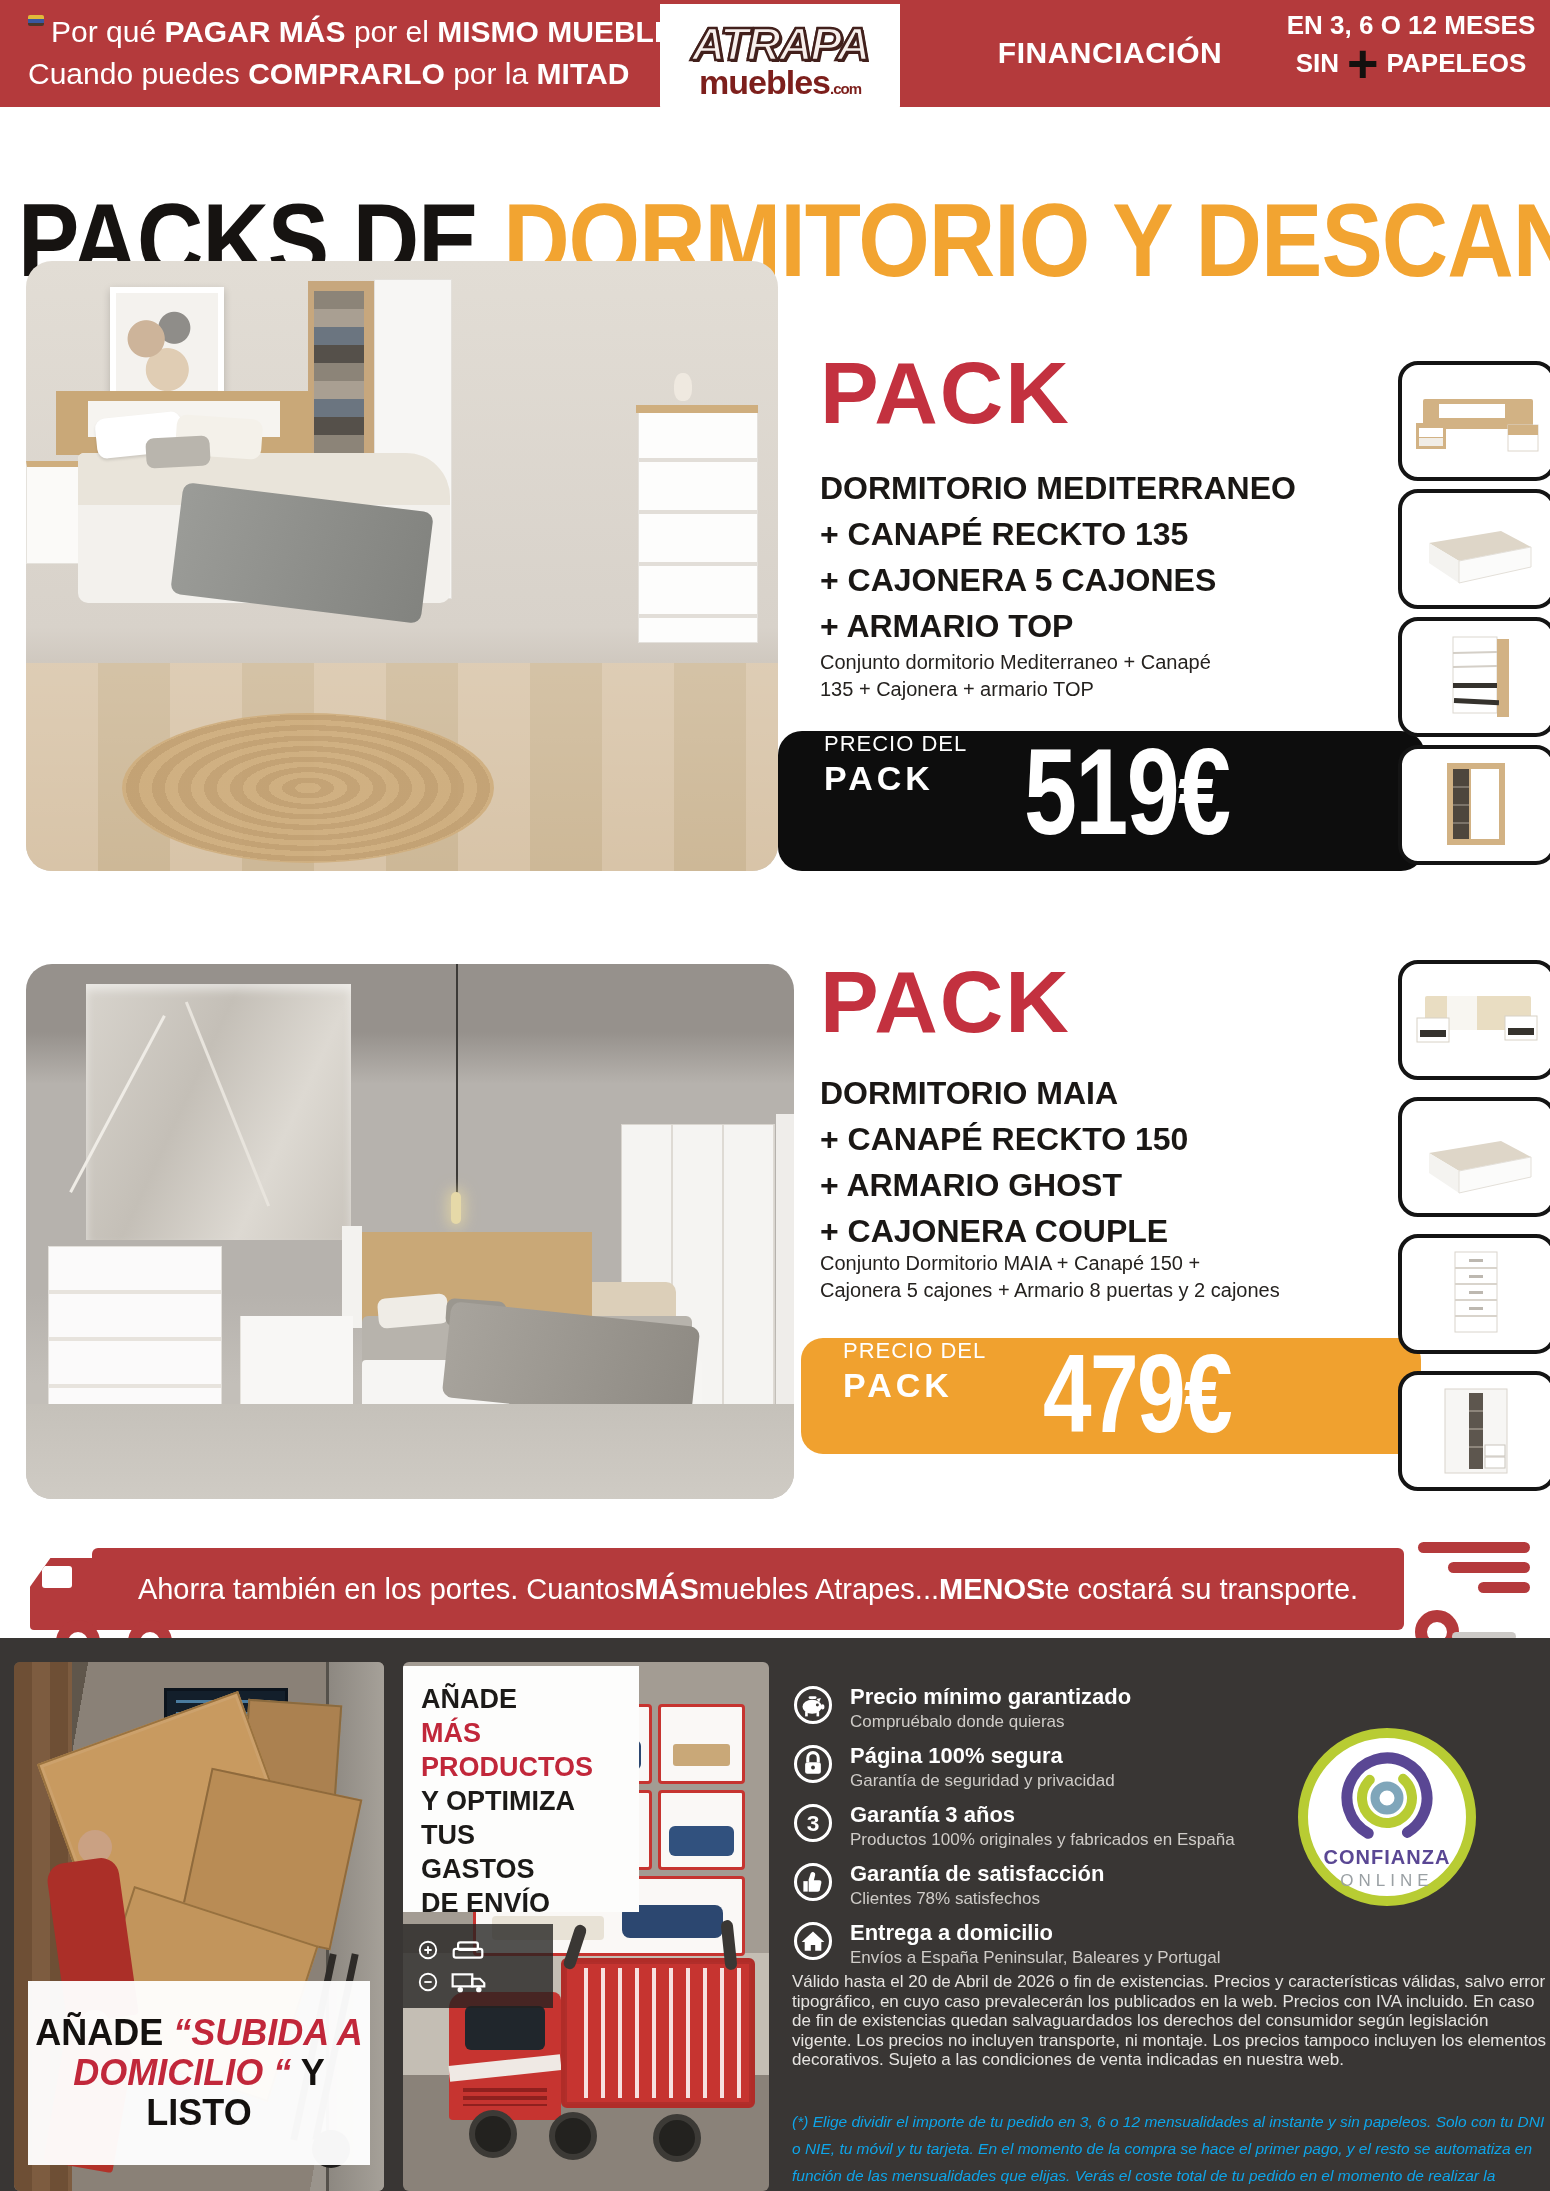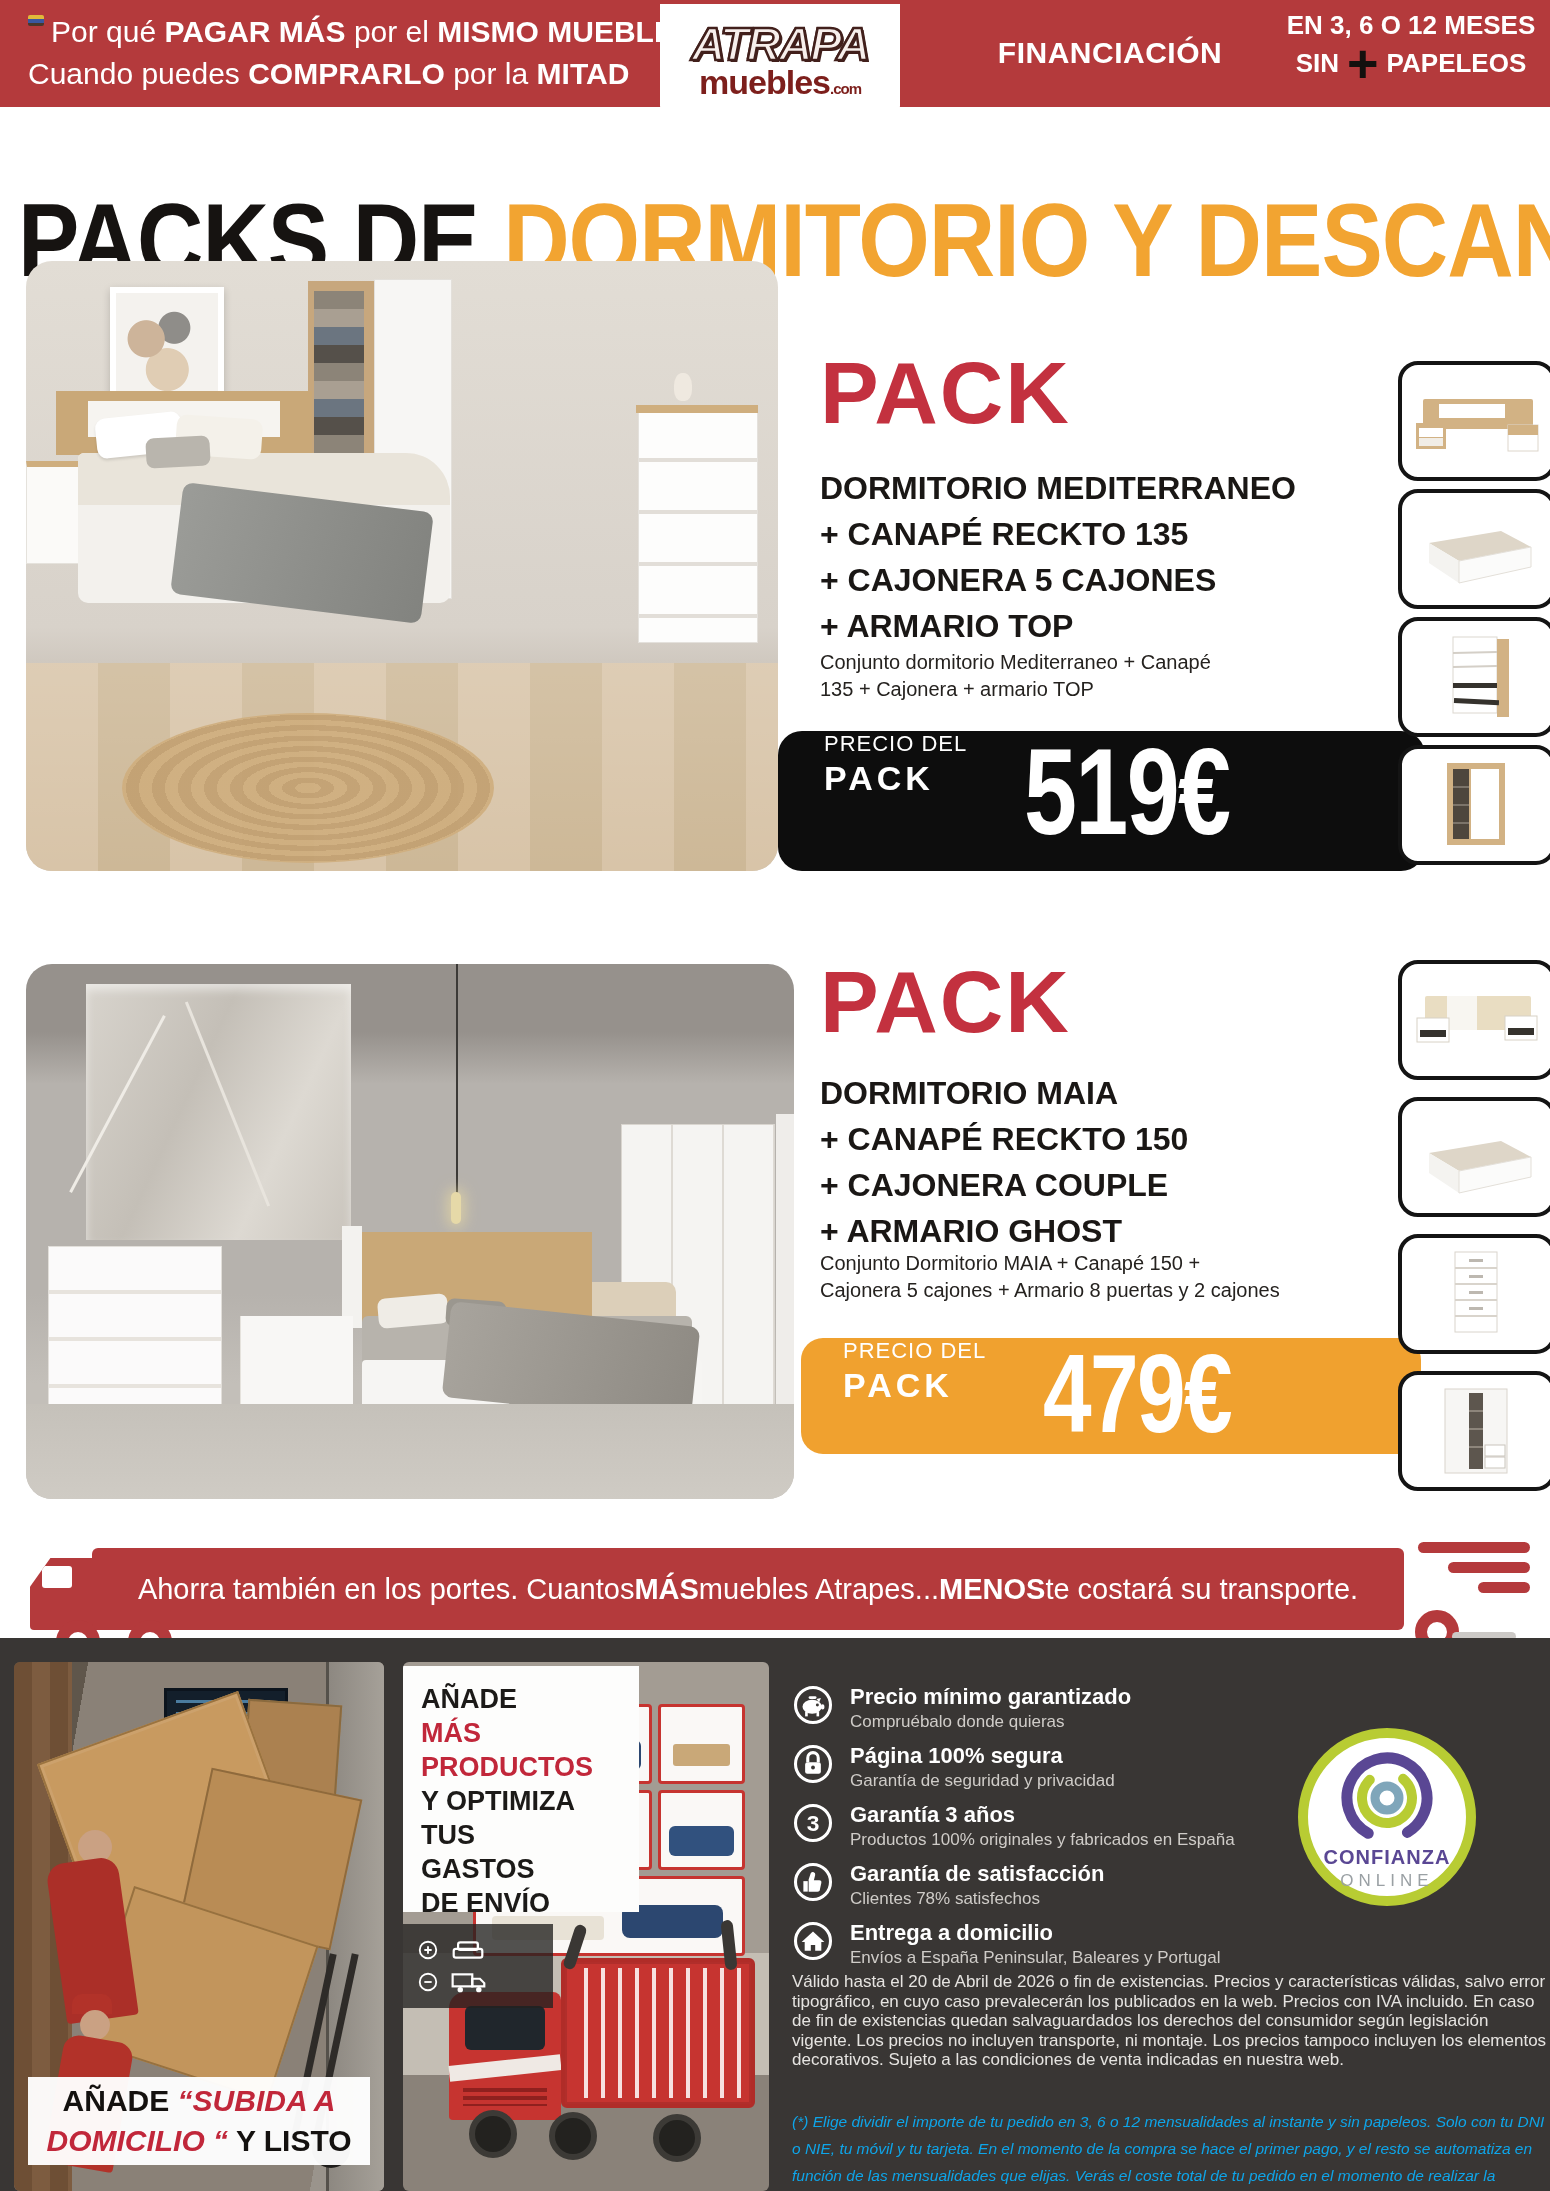--- a/index.html
+++ b/index.html
@@ -64,21 +64,21 @@
   .ship-window{position:absolute;left:12px;top:8px;width:30px;height:22px;background:#fff;border-radius:3px;}
   .wheel{position:absolute;width:20px;height:20px;border:12px solid #b43a3c;background:#fff;border-radius:50%;}
   .dash{position:absolute;height:11px;border-radius:6px;background:#b43a3c;}
   .dash.gray{background:#ccc9c6;height:9px;}
 
   
   .footer{position:absolute;left:0;top:1638px;width:1550px;height:553px;background:#393634;}
   .photo-left{position:absolute;left:14px;top:24px;width:370px;height:529px;border-radius:6px;overflow:hidden;}
   .photo-mid{position:absolute;left:403px;top:24px;width:366px;height:529px;border-radius:6px;overflow:hidden;}
   .caption{position:absolute;left:14px;right:14px;bottom:26px;background:rgba(255,255,255,.96);
-           text-align:center;padding:4px 6px;font-size:30px;font-weight:800;line-height:40px;z-index:6;color:#14110f;}
+           text-align:center;padding:32px 6px;font-size:36px;font-weight:800;line-height:40px;z-index:6;color:#14110f;}
   .caption .red{color:#c1273a;font-style:italic;}
   .promo-panel{position:absolute;left:0;top:4px;width:236px;height:246px;background:#fdfdfc;padding:16px 0 0 18px;
                box-sizing:border-box;font-size:27px;font-weight:800;line-height:34px;color:#1c1a18;z-index:5;}
   .promo-panel .red{color:#c1273a;}
   .icon-chip{position:absolute;left:0;top:262px;width:150px;height:84px;background:rgba(35,33,32,.78);z-index:5;
              display:flex;flex-direction:column;justify-content:center;gap:9px;padding-left:14px;box-sizing:border-box;}
   .chip-row{display:flex;align-items:center;gap:12px;}
   .features{position:absolute;left:792px;top:46px;width:530px;display:flex;flex-direction:column;gap:11px;}
   .feature{display:flex;gap:16px;align-items:flex-start;}
   .feature-icon{width:42px;height:42px;flex:none;}
@@ -219,22 +219,22 @@
       <div class="sc" style="left:336px;top:396px;width:340px;height:94px;background:#f6f5f3;border-radius:4px;"></div>
       <div class="sc" style="left:420px;top:350px;width:250px;height:96px;background:linear-gradient(100deg,#a8a49d,#8e8a83);transform:rotate(6deg);border-radius:10px;"></div>
       <div class="sc" style="left:22px;top:282px;width:172px;height:236px;background:repeating-linear-gradient(180deg,#fbfafa 0 43px,#e7e3dd 43px 47px);border:1px solid #e2dfda;"></div>
       <div class="sc" style="left:214px;top:352px;width:112px;height:118px;background:#f8f7f5;border-bottom:14px solid #cfae7e;border-left:1px solid #e5e2dc;"></div>
       <div class="sc" style="left:0;top:440px;width:768px;height:95px;background:linear-gradient(180deg,#c5c1ba,#cfcbc4),repeating-linear-gradient(100deg,transparent 0 90px,#b6b2aa 90px 92px);"></div>
     </div>
     <div class="pack-label" style="top:0;">PACK</div>
     <div class="pack-lines" style="top:112px;">
       <div>DORMITORIO MAIA</div>
       <div>+ CANAPÉ RECKTO 150</div>
+      <div>+ ARMARIO GHOST</div>
       <div>+ CAJONERA COUPLE</div>
-      <div>+ ARMARIO GHOST</div>
     </div>
     <div class="pack-desc" style="top:292px;">
       <div>Conjunto Dormitorio MAIA + Canapé 150 +</div>
       <div>Cajonera 5 cajones + Armario 8 puertas y 2 cajones</div>
     </div>
     <div class="price-banner" id="pack2-banner">
       <div class="price-label">
         <div class="pl1">PRECIO DEL</div>
         <div class="pl2">PACK</div>
       </div>

